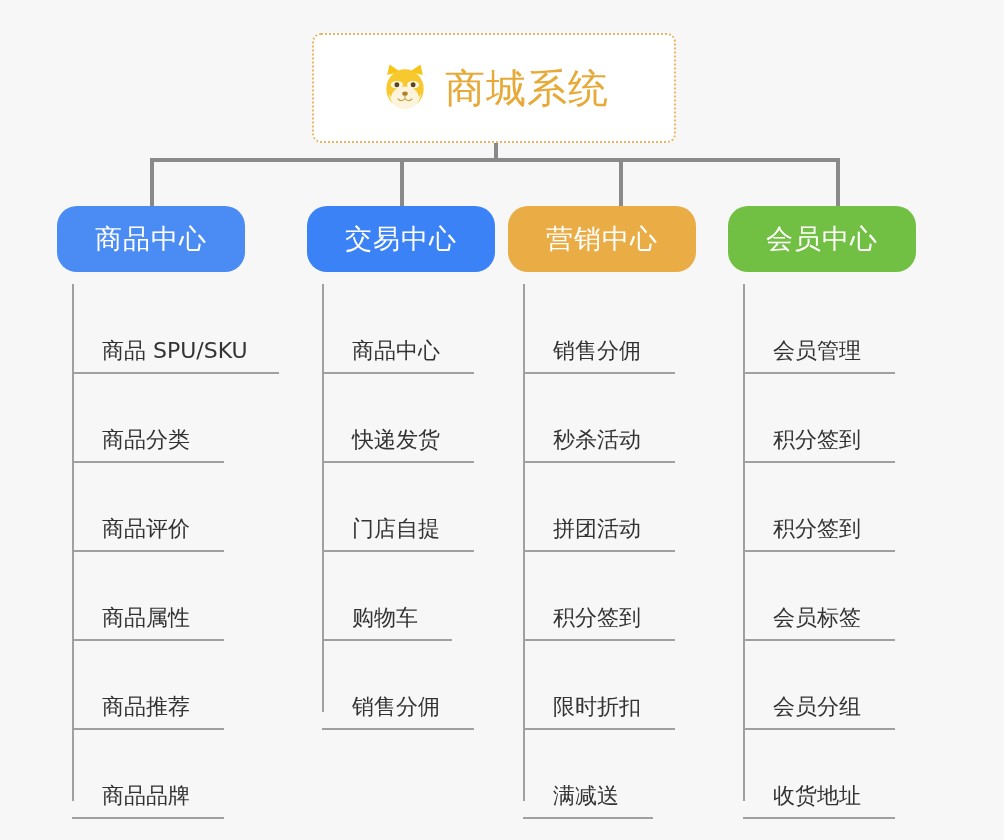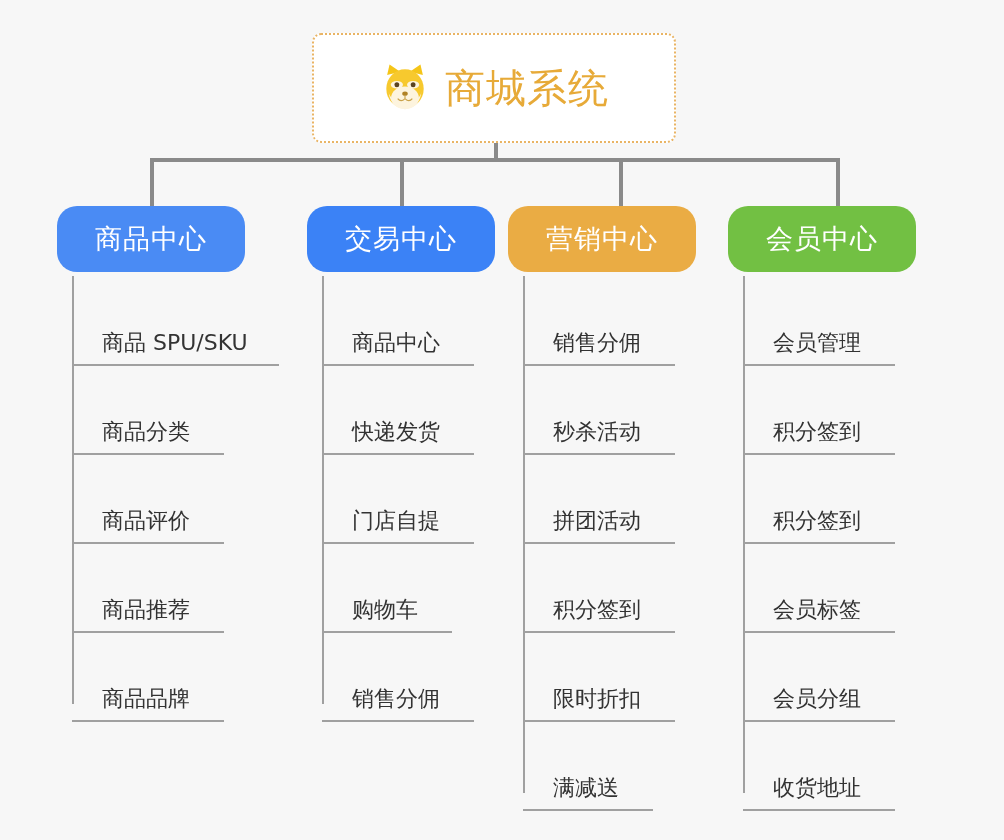--- a/index.html
+++ b/index.html
@@ -90,21 +90,21 @@
     justify-content: center;
     color: #ffffff;
     font-size: 27px;
     letter-spacing: 1px;
     white-space: nowrap;
     font-family: "DejaVu Sans", "Liberation Sans", sans-serif;
   }
 
   .leaf-list {
     position: relative;
-    margin-top: 4px;
+    margin-top: 12px;
     padding-top: 1px;
   }
   
   .leaf-spine {
     position: absolute;
     left: 0px;
     top: 0px;
     bottom: 18px;
     width: 2px;
     background: #a0a0a0;
@@ -178,20 +178,24 @@
         </div>
         <div class="leaf-item">
           <span>商品分类</span>
           <div class="leaf-underline" style="width: 152px;"></div>
         </div>
         <div class="leaf-item">
           <span>商品评价</span>
           <div class="leaf-underline" style="width: 152px;"></div>
         </div>
         <div class="leaf-item">
+          <span>商品属性</span>
+          <div class="leaf-underline" style="width: 152px;"></div>
+        </div>
+        <div class="leaf-item">
           <span>商品推荐</span>
           <div class="leaf-underline" style="width: 152px;"></div>
         </div>
         <div class="leaf-item">
           <span>商品品牌</span>
           <div class="leaf-underline" style="width: 152px;"></div>
         </div>
       </div>
     </div>
     <div class="column" style="left: 307px; width: 188px;">

